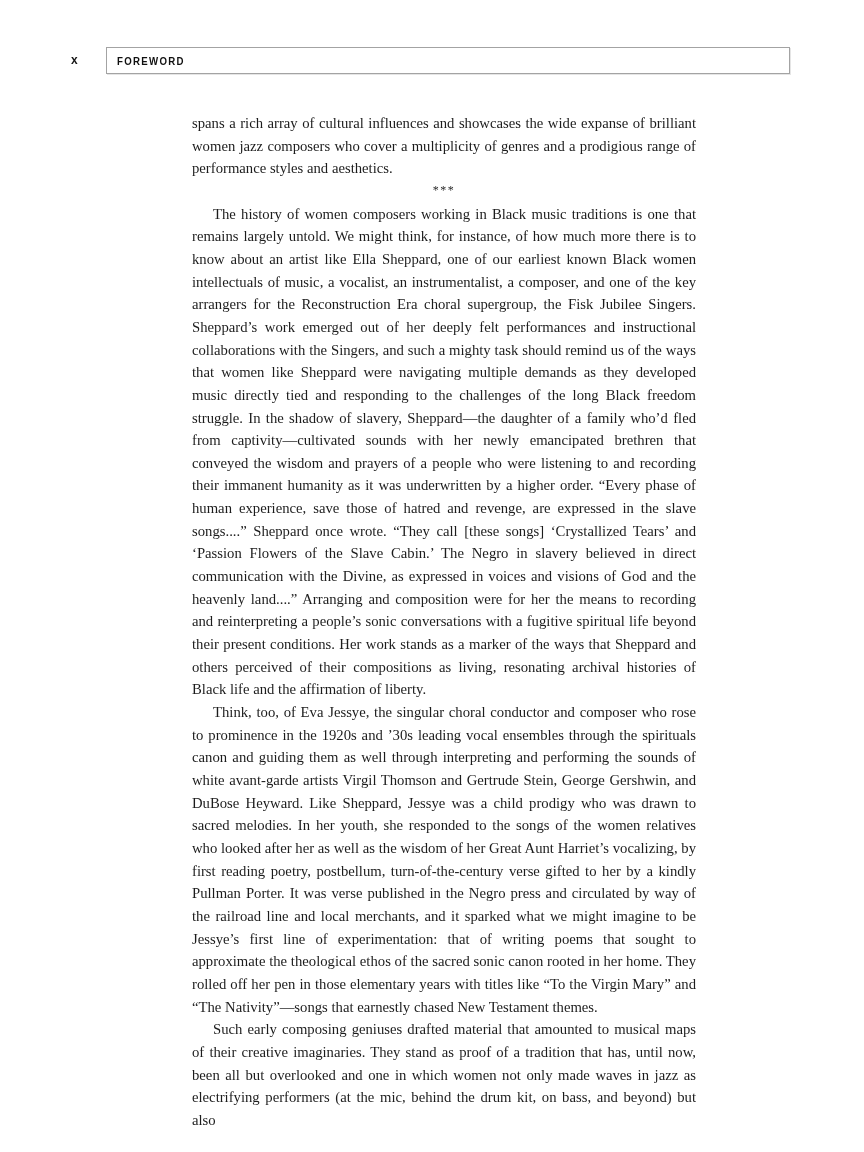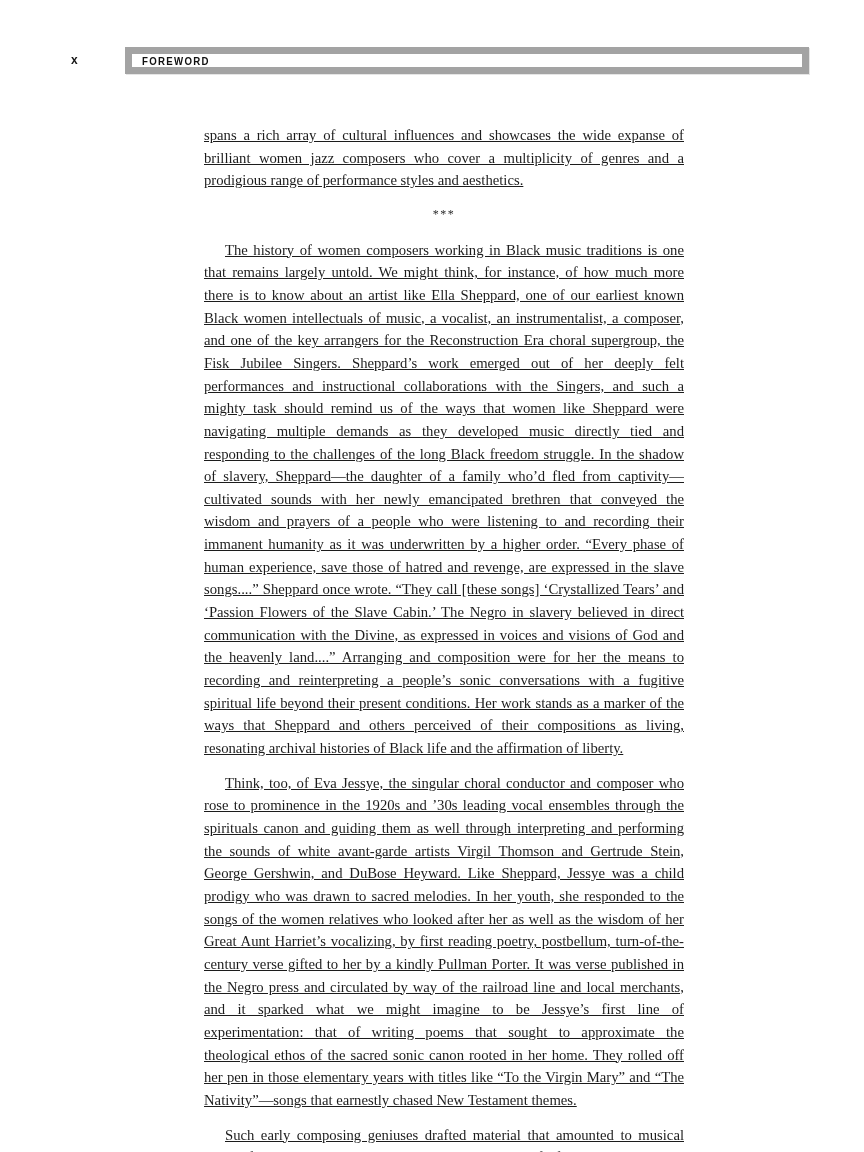--- a/index.html
+++ b/index.html
@@ -28,26 +28,26 @@
     left: 71px;
     top: 7px;
     font-family: "Liberation Sans", "DejaVu Sans", sans-serif;
     font-weight: 700;
     font-size: 12px;
     line-height: 12px;
     color: #161616;
   }
   .section-box {
     position: absolute;
-    left: 125px;
+    left: 106px;
     top: 0;
     width: 684px;
     height: 27px;
     box-sizing: border-box;
-    border: 7px solid #a3a3a3;
+    border: 1px solid #a3a3a3;
     box-shadow: 1px 1px 0 rgba(0,0,0,0.10);
     background: #ffffff;
     display: flex;
     align-items: center;
     padding-left: 10px;
   }
   .section-title {
     font-family: "Liberation Sans", "DejaVu Sans", sans-serif;
     font-weight: 700;
     font-size: 10.5px;
@@ -61,23 +61,22 @@
     position: absolute;
     left: 192px;
     top: 112px;
     width: 504px;
     color: #1c1c1c;
     font-size: 14.7px;
     line-height: 22.65px;
     text-align: justify;
   }
   .text-block p {
-    margin: 12px;
+    margin: 0;
     padding: 0;
-    text-decoration: underline;
   }
   .text-block p.indent {
     text-indent: 21px;
   }
   .separator {
     height: 22.65px;
     line-height: 20px;
     text-align: center;
     font-size: 12px;
     letter-spacing: 1.5px;

